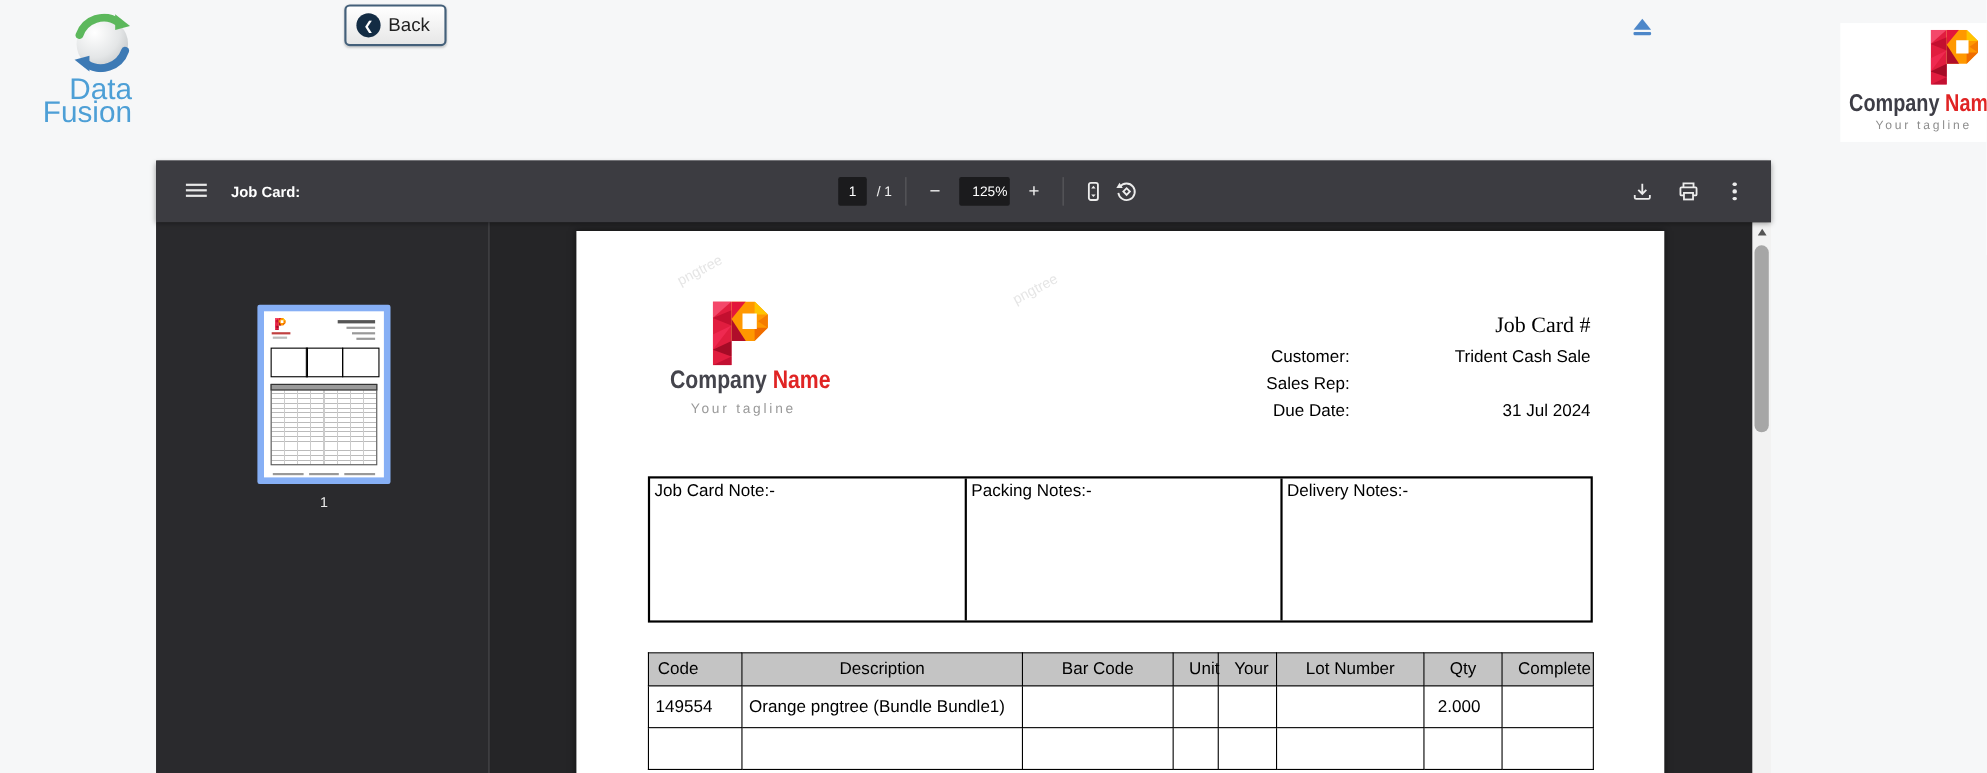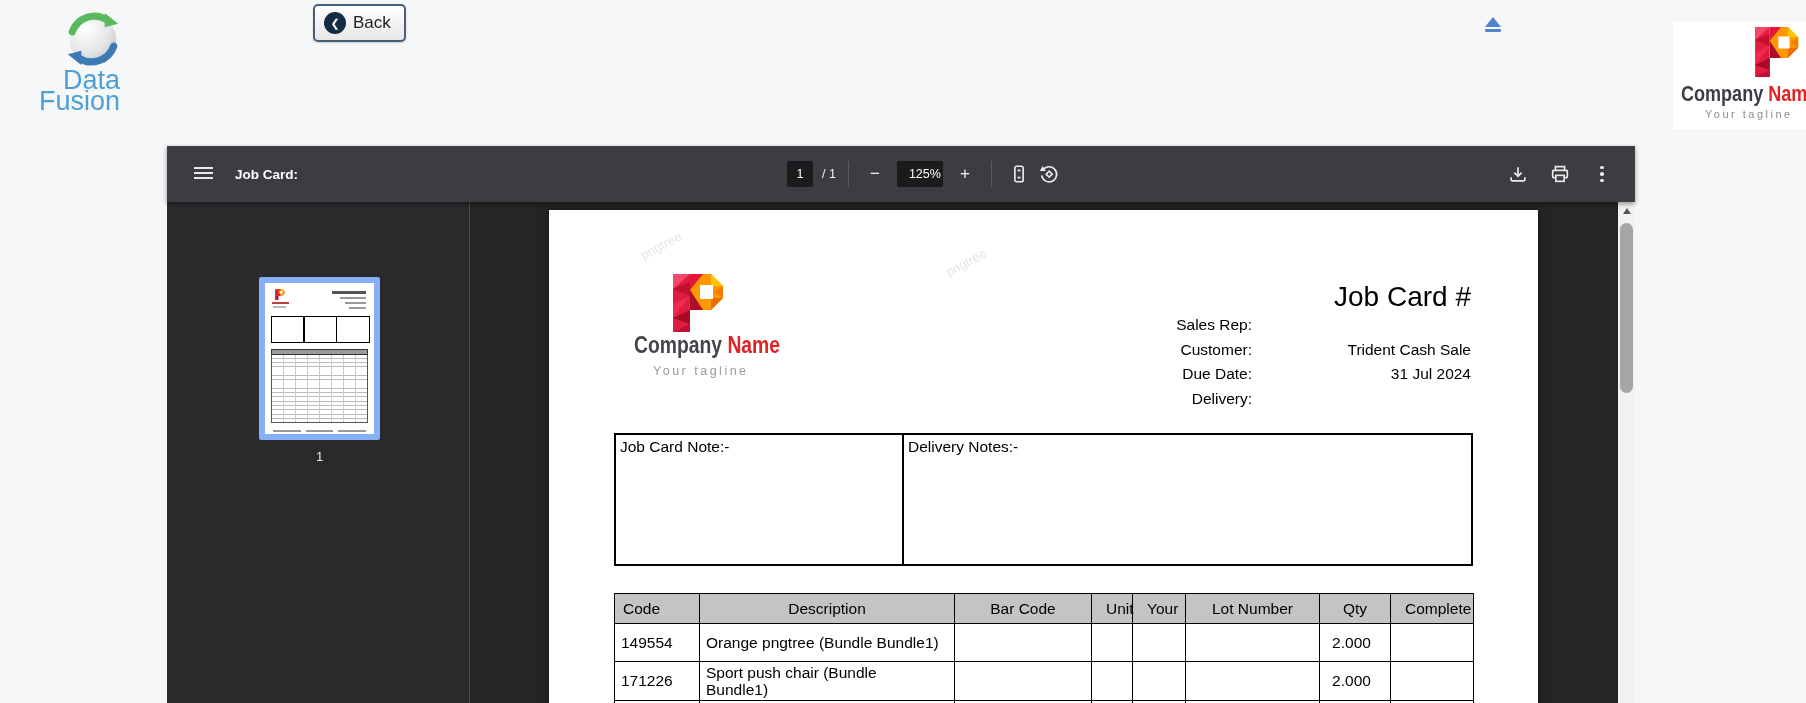--- a/index.html
+++ b/index.html
@@ -22,21 +22,21 @@
 
   .corner-logo { position:absolute; left:1673px; top:21px; width:162px; height:108px;
     background:#fff; overflow:hidden; }
   .corner-logo svg { position:absolute; left:82px; top:6px; }
   .cl-name { position:absolute; left:8px; top:60px; font-size:22px; font-weight:bold;
     white-space:nowrap; color:#3d3d46; transform:scaleX(.82); transform-origin:left center; }
   .cl-name .red, .p-company .red { color:#e02424; }
   .cl-tag { position:absolute; left:32px; top:87px; font-size:11px; letter-spacing:2.5px; color:#8d8d8d; }
 
   
-  .viewer { position:absolute; left:167px; top:146px; width:1468px; height:557px; background:#252527; }
+  .viewer { position:absolute; left:142px; top:146px; width:1468px; height:557px; background:#252527; }
 
   .vtoolbar { position:absolute; left:0; top:0; width:100%; height:56px; background:#3c3c41;
     box-shadow:0 2px 5px rgba(0,0,0,.4); z-index:6; color:#f1f1f1; }
   .burger { position:absolute; left:27px; top:21px; width:19px; cursor:pointer; }
   .burger i { display:block; height:2px; background:#e8e8e8; margin-bottom:3px; }
   .vtitle { position:absolute; left:68px; top:0; height:56px; display:flex; align-items:center;
     font-size:13.5px; font-weight:bold; color:#fff; }
   .center-controls { position:absolute; left:620px; top:0; height:56px; display:flex; align-items:center; }
   .page-box { width:26px; height:26px; background:#1b1b1d; color:#fff; text-align:center;
     line-height:26px; font-size:12.5px; border-radius:2px; cursor:text; }
@@ -75,21 +75,21 @@
   .vmain { position:absolute; left:304px; top:56px; right:17px; bottom:0; background:#252527; overflow:hidden; }
   .page { position:absolute; left:78px; top:8px; width:989px; height:1400px; background:#fff;
     box-shadow:0 0 6px rgba(0,0,0,.55); color:#000; }
   .p-logo { position:absolute; left:124px; top:64px; }
   .p-company { position:absolute; left:85px; top:122px; font-size:23px; font-weight:bold;
     white-space:nowrap; color:#44444c; transform:scaleX(.84); transform-origin:left center; }
   .p-tagline { position:absolute; left:104px; top:154px; font-size:12.5px; letter-spacing:2.5px; color:#9a9a9a; }
   .p-watermark { position:absolute; font-size:13px; color:rgba(150,150,150,.25); transform:rotate(-28deg); }
 
   .p-header { position:absolute; right:67px; top:70px; width:540px; }
-  .ph-title { display:flex; font-size:28px; line-height:33px; }
+  .ph-title { display:flex; font-size:20px; line-height:33px;font-family:Liberation Serif, serif; }
   .ph-row { display:flex; font-size:15.5px; line-height:24.6px; }
   .ph-label { flex:1; text-align:right; }
   .ph-value { width:219px; text-align:right; }
 
   .p-notes { position:absolute; left:65px; top:223px; width:859px; height:133px;
     border:2px solid #000; display:flex; }
   .p-note { border-right:2px solid #000; padding:3px 4px; font-size:15.5px; }
   .p-note:last-child { border-right:none; }
   .pn-1 { width:288px; } .pn-2 { width:287px; } .pn-3 { flex:1; }
 
@@ -271,39 +271,36 @@
           <use href="#plogo"></use>
         </svg>
       <div class="p-company"><span>Company</span>&nbsp;<span class="red">Name</span></div>
       <div class="p-tagline">Your tagline</div>
 
       <div class="p-header">
         <div class="ph-title">
           <div class="ph-label">Job Card #</div>
         </div>
         <div class="ph-row">
+          <div class="ph-label">Customer:</div>
+          <div class="ph-value">Trident Cash Sale</div>
+        </div>
+        <div class="ph-row">
           <div class="ph-label">Sales Rep:</div>
           <div class="ph-value"></div>
-        </div>
-        <div class="ph-row">
-          <div class="ph-label">Customer:</div>
-          <div class="ph-value">Trident Cash Sale</div>
         </div>
         <div class="ph-row">
           <div class="ph-label">Due Date:</div>
           <div class="ph-value">31 Jul 2024</div>
         </div>
-        <div class="ph-row">
-          <div class="ph-label">Delivery:</div>
-          <div class="ph-value"></div>
-        </div>
       </div>
 
       <div class="p-notes">
         <div class="p-note pn-1">Job Card Note:-</div>
+        <div class="p-note pn-2">Packing Notes:-</div>
         <div class="p-note pn-3">Delivery Notes:-</div>
       </div>
 
       <table class="p-table">
         <colgroup>
           <col style="width:85px">
             <col style="width:255px">
             <col style="width:137px">
             <col style="width:41px">
           <col style="width:53px">
@@ -328,30 +325,20 @@
             <td>149554</td>
             <td>Orange pngtree (Bundle Bundle1)</td>
             <td></td>
             <td></td>
             <td></td>
             <td></td>
             <td class="qty">2.000</td>
             <td></td>
           </tr>
           <tr>
-            <td>171226</td>
-            <td><span class="wrap-narrow">Sport push chair (Bundle Bundle1)</span></td>
-            <td></td>
-            <td></td>
-            <td></td>
-            <td></td>
-            <td class="qty">2.000</td>
-            <td></td>
-          </tr>
-          <tr>
             <td></td>
               <td></td>
               <td></td>
               <td></td>
               <td></td>
               <td></td>
               <td></td>
               <td></td>
           </tr>
         </tbody>

